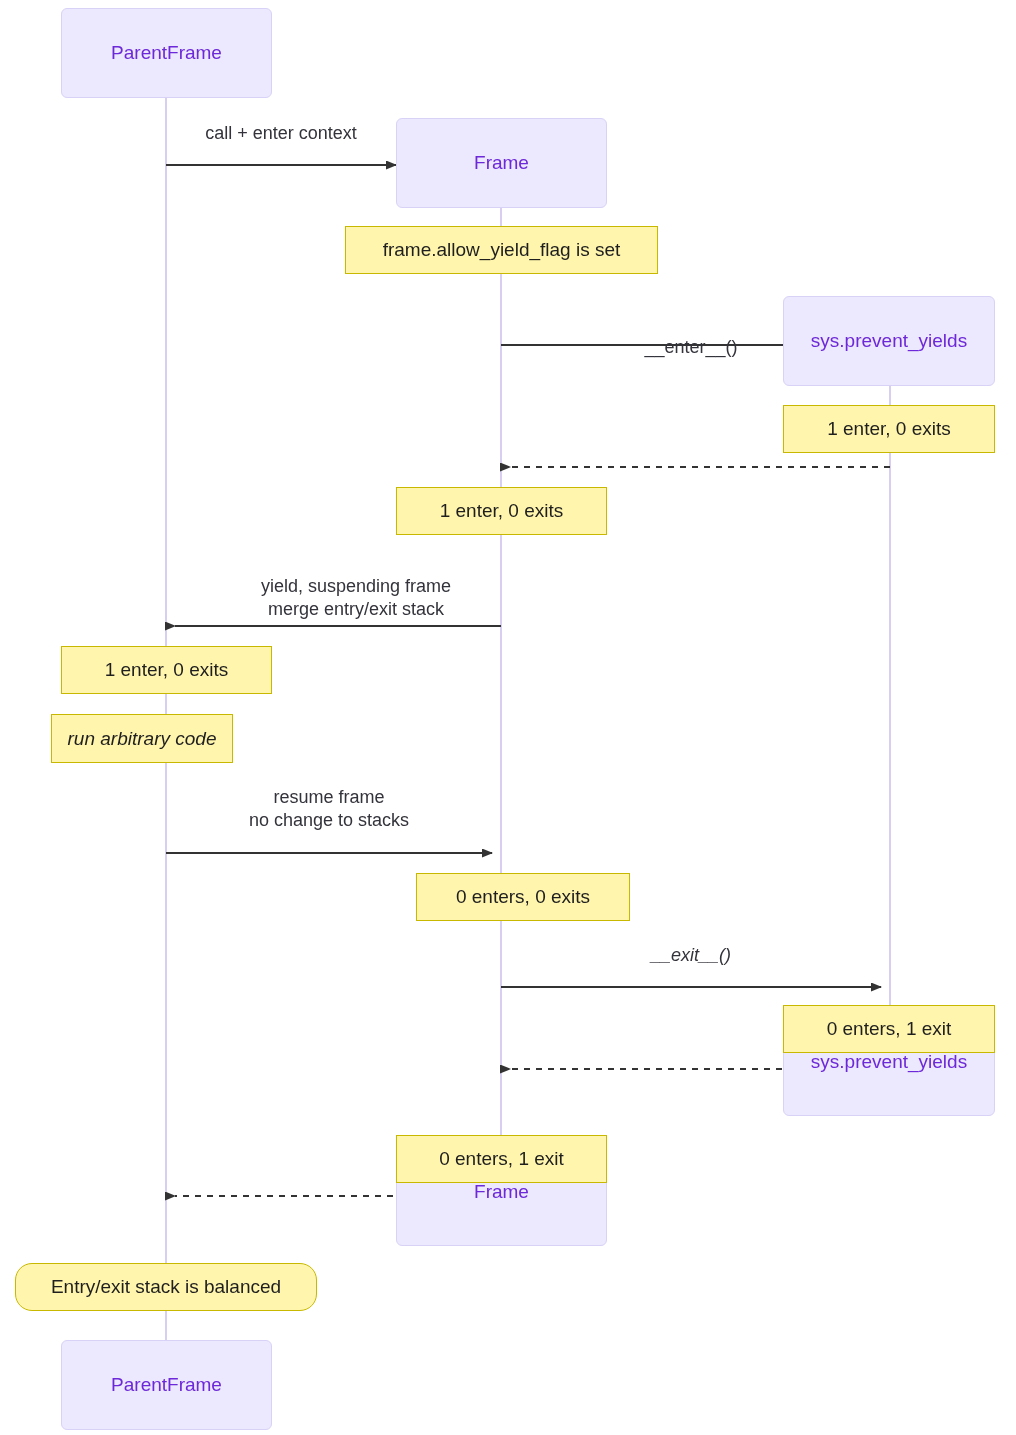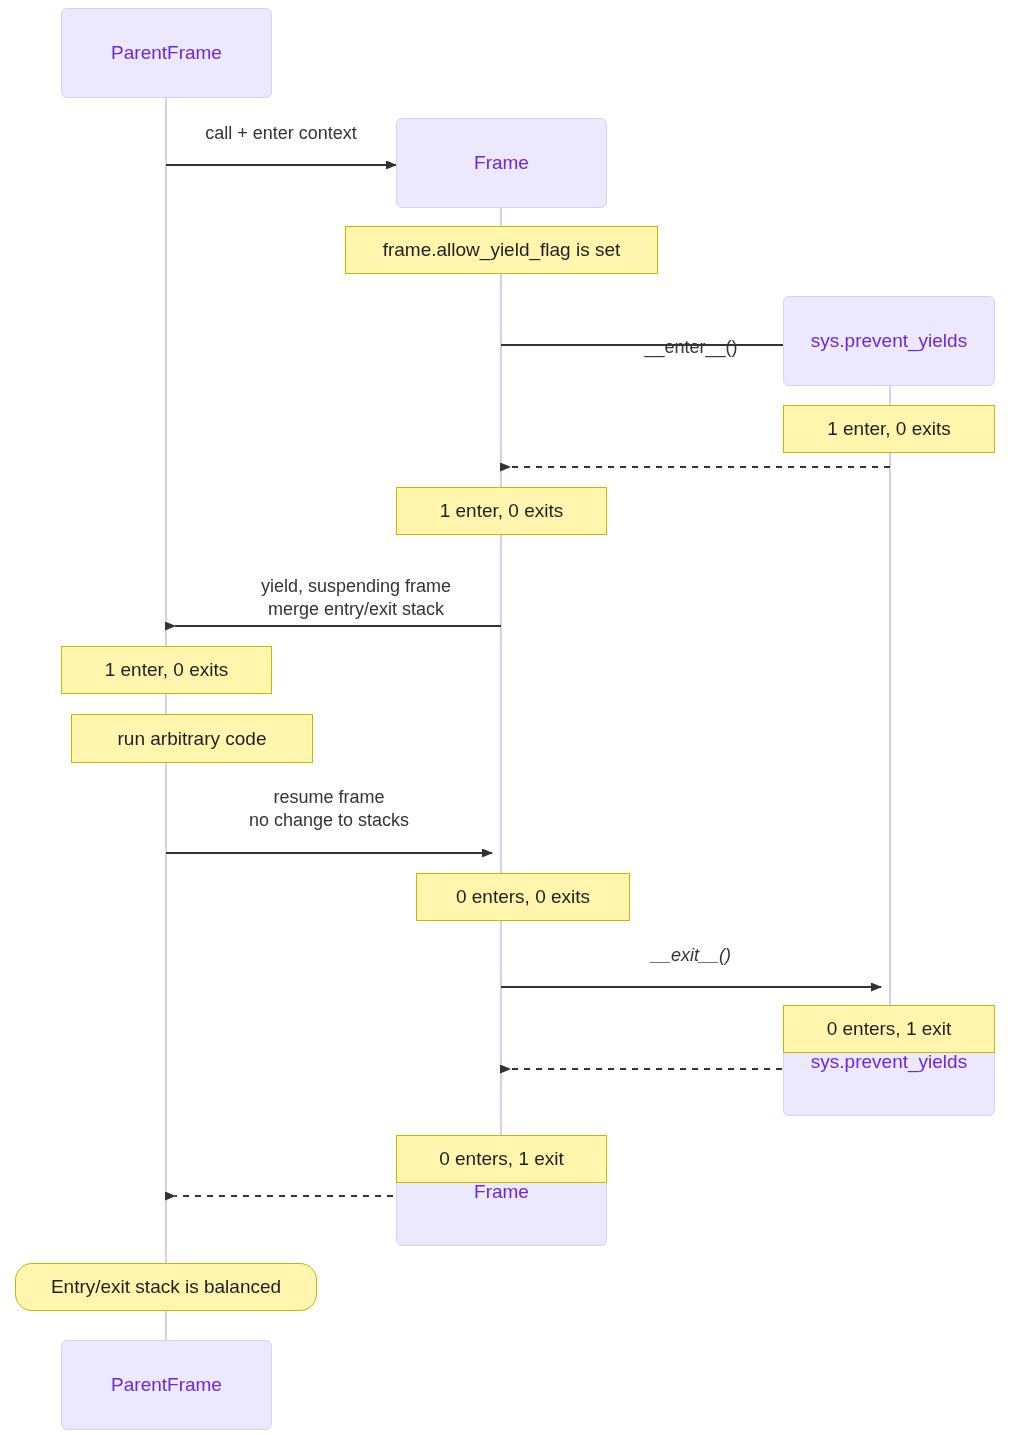--- a/index.html
+++ b/index.html
@@ -98,21 +98,21 @@
       <div class="participant-box" style="left: 783px; top: 296px; width: 212px; height: 90px;">sys.prevent_yields</div>
       <div class="participant-box" style="left: 783px; top: 1008px; width: 212px; height: 108px;">sys.prevent_yields</div>
       <div class="participant-box" style="left: 396px; top: 1138px; width: 211px; height: 108px;">Frame</div>
       <div class="participant-box" style="left: 61px; top: 1340px; width: 211px; height: 90px;">ParentFrame</div>
     </div>
   <div id="notes-layer">
       <div class="note-box" style="left: 345px; top: 226px; width: 313px; height: 48px;">frame.allow_yield_flag is set</div>
       <div class="note-box" style="left: 783px; top: 405px; width: 212px; height: 48px;">1 enter, 0 exits</div>
       <div class="note-box" style="left: 396px; top: 487px; width: 211px; height: 48px;">1 enter, 0 exits</div>
       <div class="note-box" style="left: 61px; top: 646px; width: 211px; height: 48px;">1 enter, 0 exits</div>
-      <div class="note-box" style="left: 71px; top: 714px; width: 242px; height: 49px;">run arbitrary code</div>
+      <div class="note-box" style="left: 51px; top: 714px; width: 182px; height: 49px; font-style: italic;">run arbitrary code</div>
       <div class="note-box" style="left: 416px; top: 873px; width: 214px; height: 48px;">0 enters, 0 exits</div>
       <div class="note-box" style="left: 783px; top: 1005px; width: 212px; height: 48px;">0 enters, 1 exit</div>
       <div class="note-box" style="left: 396px; top: 1135px; width: 211px; height: 48px;">0 enters, 1 exit</div>
       <div class="note-box" style="left: 15px; top: 1263px; width: 302px; height: 48px; border-radius: 17px;">Entry/exit stack is balanced</div>
     </div>
   <div id="labels-layer">
       <div class="msg-label" style="left: 166px; top: 122px; width: 230px;">call + enter context</div>
       <div class="msg-label" style="left: 501px; top: 302px; width: 380px; margin-top: 34px;">__enter__()</div>
       <div class="msg-label" style="left: 193px; top: 559px; width: 326px; margin-top: 16px;">yield, suspending frame
 merge entry/exit stack</div>

